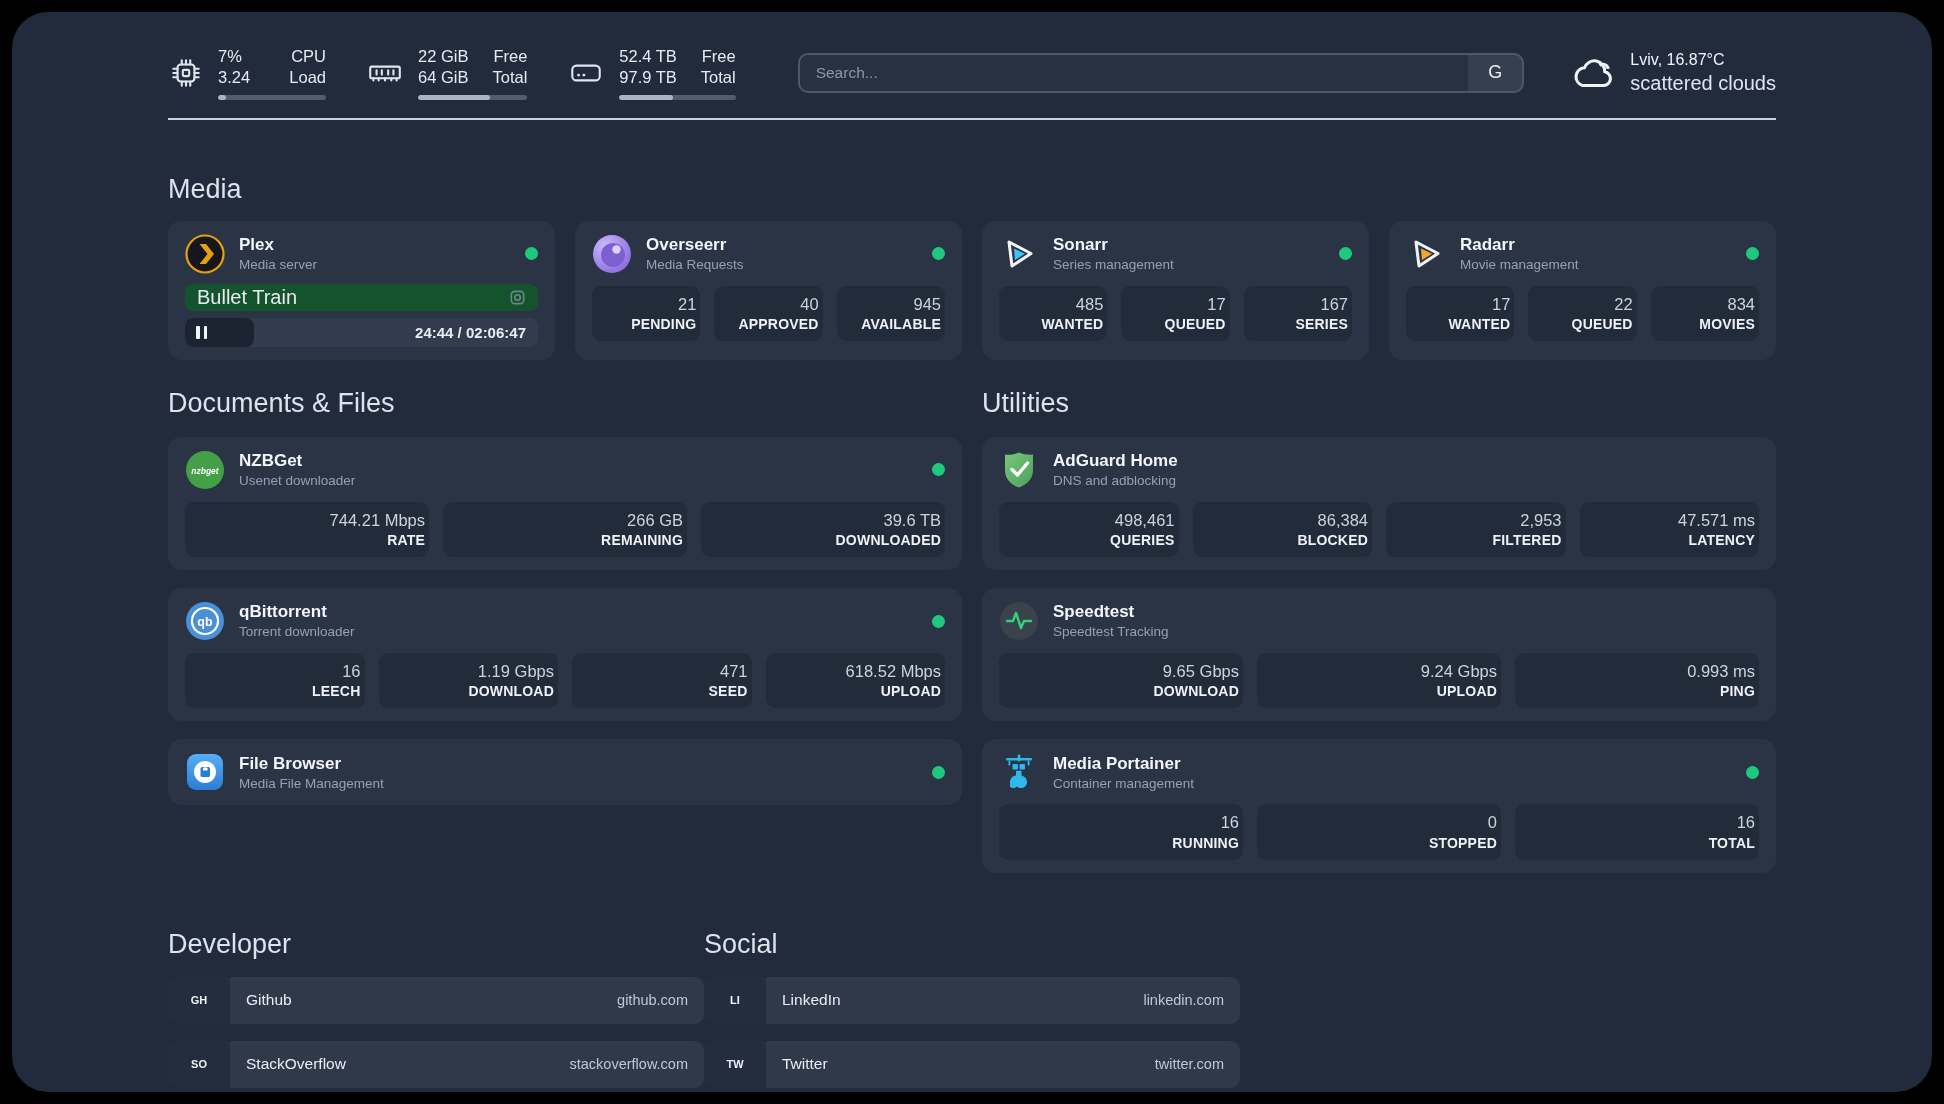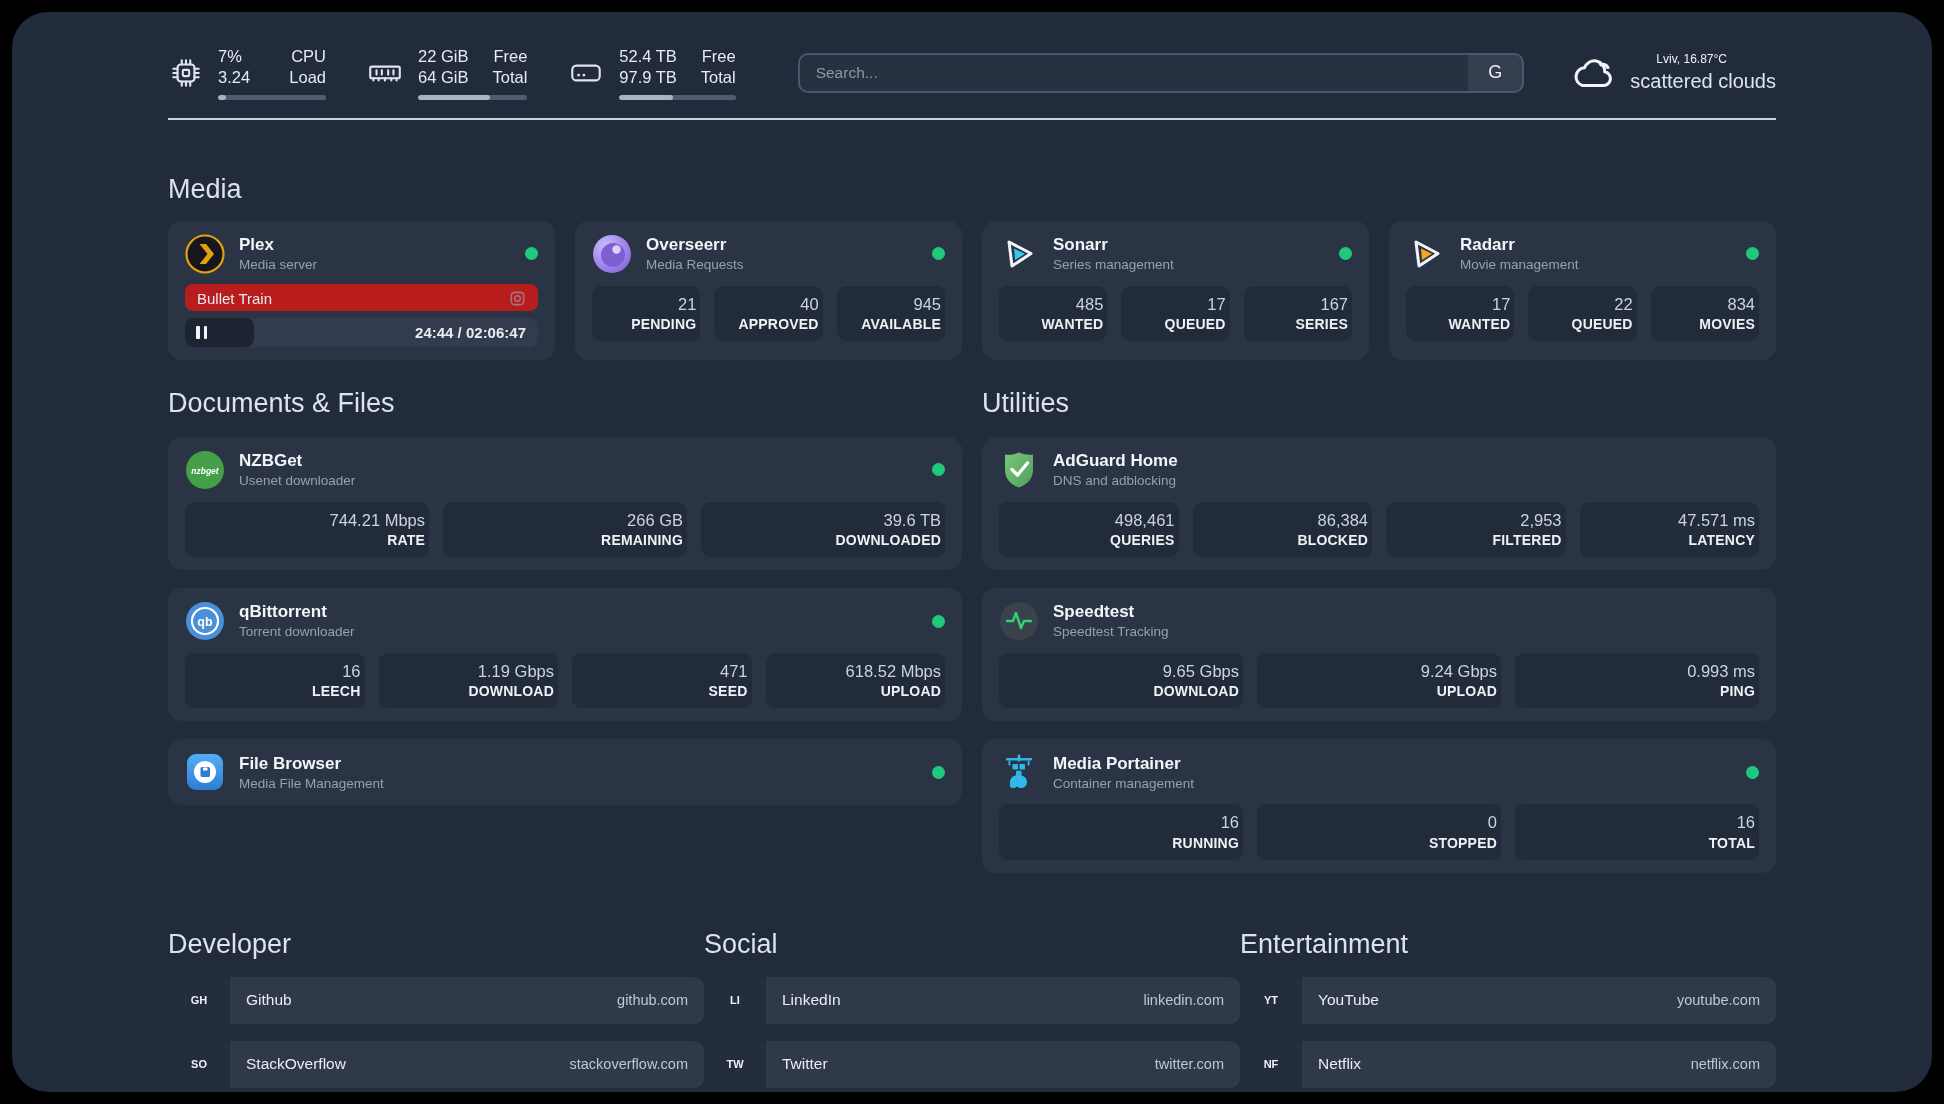--- a/index.html
+++ b/index.html
@@ -23,21 +23,21 @@
   .searchbar { flex:1; display:flex; align-items:stretch; height:40px; margin:0 46px 0 62px;
     border:2px solid #4d5769; border-radius:10px; background:rgba(255,255,255,0.03); overflow:hidden; }
   .searchbar input { flex:1; background:transparent; border:none; outline:none; color:#dfe5ee;
     font-size:15.5px; padding:0 16px; font-family:inherit; }
   .searchbar input::placeholder { color:#8d97a8; }
   .search-provider { width:54px; display:flex; align-items:center; justify-content:center;
     background:rgba(255,255,255,0.07); color:#e9edf3; font-size:18px; cursor:pointer; }
 
   .weather { display:flex; align-items:center; gap:14px; }
   .weather-text { display:flex; flex-direction:column; line-height:1.35; }
-  .weather-loc { font-size:12px; color:#f0f3f8;margin-left:26px; }
+  .weather-loc { font-size:16px; color:#f0f3f8; }
   .weather-cond { font-size:20px; color:#dfe5ee; }
 
   .divider { border:none; border-top:2px solid rgba(233,238,245,0.85); margin-top:18px; }
 
   
   .section-title { font-size:27px; font-weight:500; color:#dde3ec; }
   .mt-big { margin:54px 0 16px; }
   .mt-mid { margin:28px 0 16px; }
 
   .media-grid { display:grid; grid-template-columns:repeat(4,1fr); gap:20px; }
@@ -54,22 +54,22 @@
 
   .pills { display:grid; gap:14px; margin-top:12px; }
   .pills.c3 { grid-template-columns:repeat(3,1fr); }
   .pills.c4 { grid-template-columns:repeat(4,1fr); }
   .pill { background:#222b3a; border-radius:9px; text-align:right; padding:7px 4px 8px; }
   .pill-value { font-size:16.5px; color:#ccd3dd; line-height:1.35; }
   .pill-label { font-size:14px; font-weight:700; color:#eef1f6; letter-spacing:.2px; }
 
   
   .player { margin-top:10px; display:flex; flex-direction:column; gap:7px; }
-  .player-title { display:flex; align-items:flex-end; background:#b91c1c; border-radius:8px;
-    padding:4px 12px; height:27px; font-size:15px; color:#e6eaf1; }
+  .player-title { display:flex; align-items:center; background:#14532d; border-radius:8px;
+    padding:4px 12px; height:27px; font-size:20px; color:#e6eaf1; }
   .player-title .np-icon { margin-left:auto; display:flex; opacity:.65; }
   .player-progress { position:relative; height:29px; background:#323c4e; border-radius:8px; overflow:hidden; }
   .player-progress-fill { position:absolute; left:0; top:0; bottom:0; background:#1c2431; border-radius:8px;
     display:flex; align-items:center; padding-left:11px; }
   .pause-icon { display:flex; gap:4px; }
   .pause-icon i { display:block; width:3.5px; height:13px; background:#f0f3f8; border-radius:1px; }
   .player-time { position:absolute; right:12px; top:0; bottom:0; display:flex; align-items:center;
     font-size:15px; font-weight:700; color:#e9edf3; }
 
   
@@ -483,33 +483,15 @@
       </div>
       <div class="link-row">
         <span class="link-abbr">TW</span>
         <span class="link-pill">
             <span class="link-name">Twitter</span>
             <span class="link-url">twitter.com</span>
           </span>
       </div>
     </div>
 
-    <div>
-      <h2 class="section-title">Entertainment</h2>
-      <div class="link-row">
-        <span class="link-abbr">YT</span>
-        <span class="link-pill">
-            <span class="link-name">YouTube</span>
-            <span class="link-url">youtube.com</span>
-          </span>
-      </div>
-      <div class="link-row">
-        <span class="link-abbr">NF</span>
-        <span class="link-pill">
-            <span class="link-name">Netflix</span>
-            <span class="link-url">netflix.com</span>
-          </span>
-      </div>
-
-    </div>
   </div>
 
 </div>
 
 </body></html>

